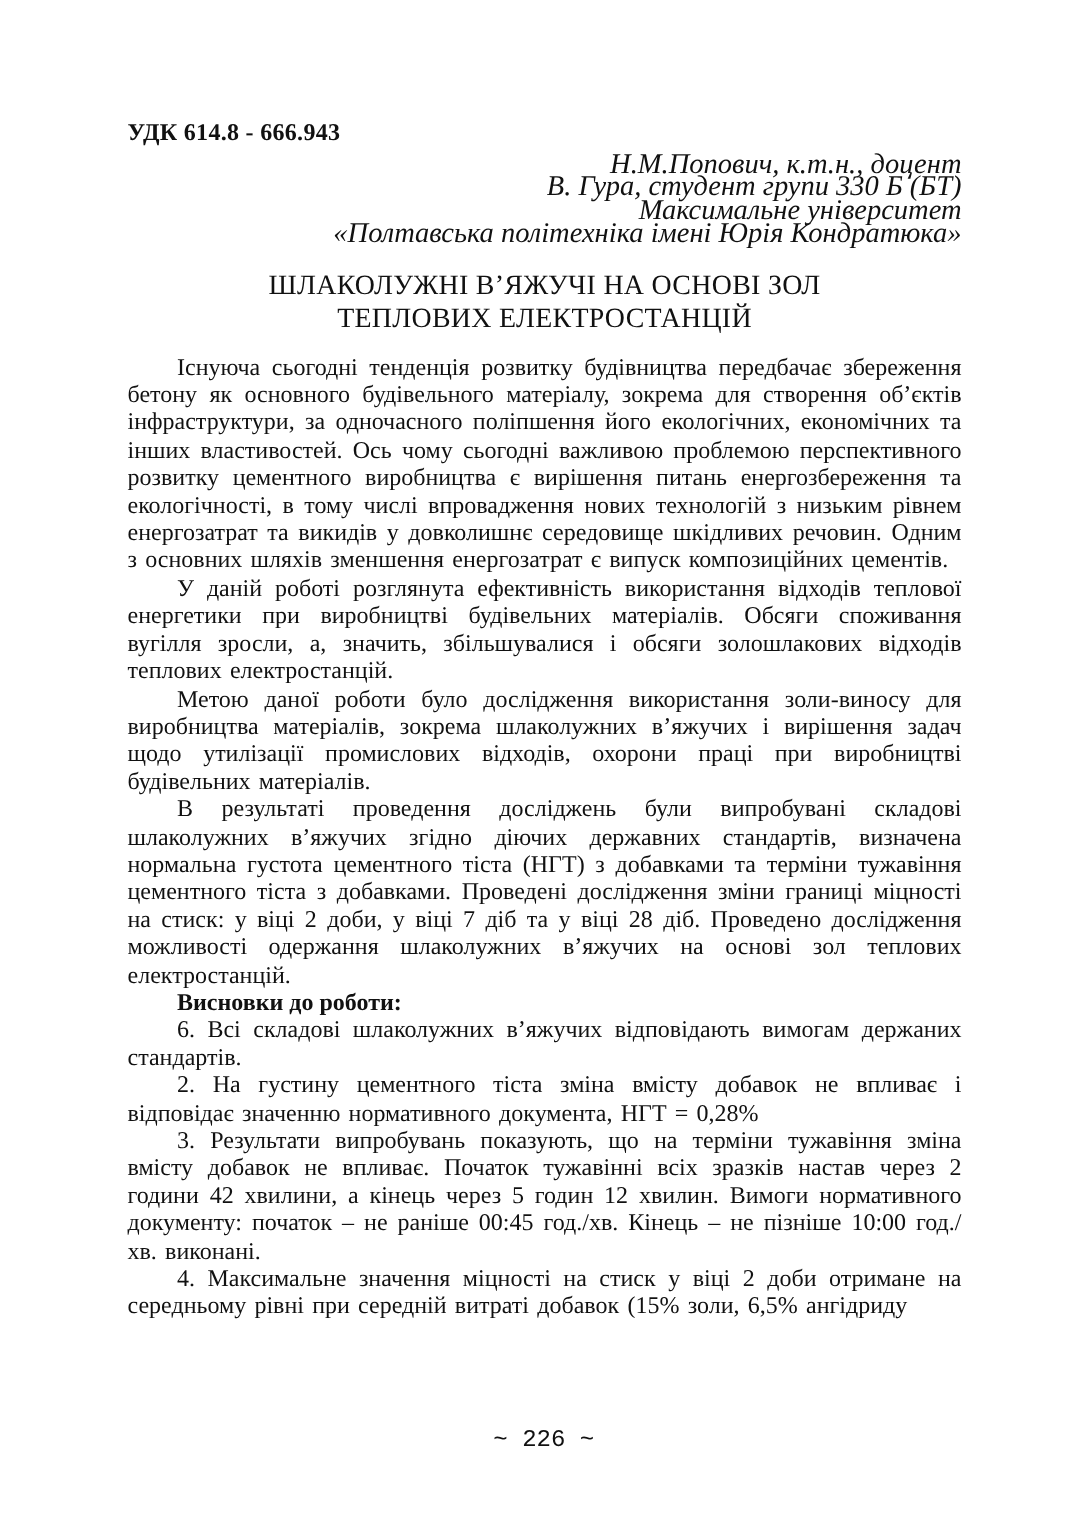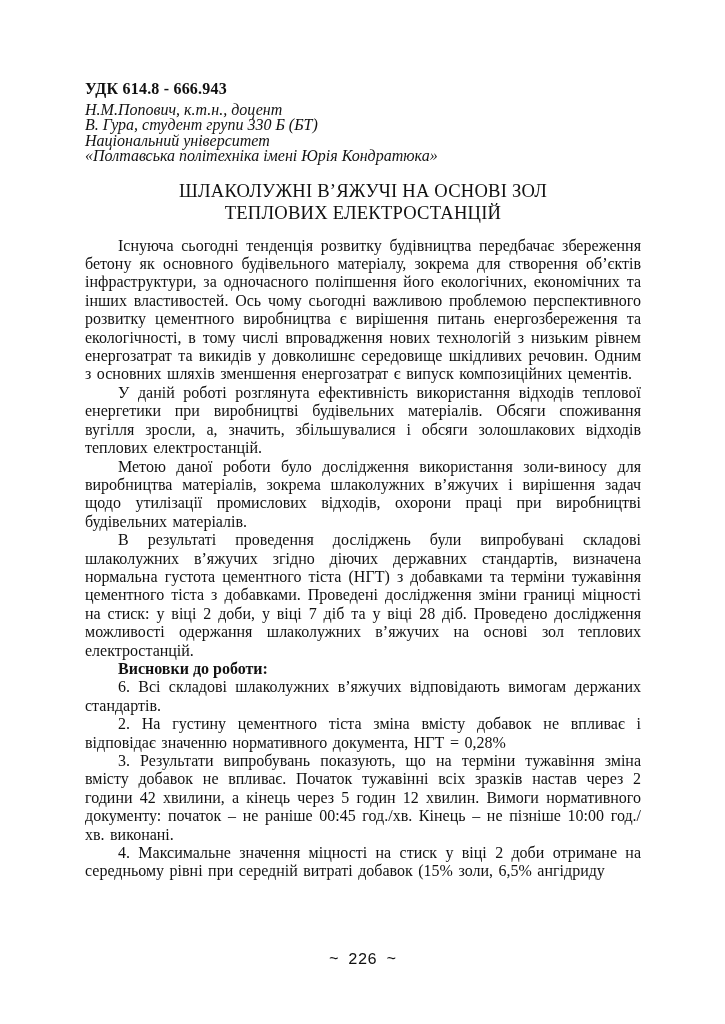--- a/index.html
+++ b/index.html
@@ -25,23 +25,23 @@
   }
   .udk {
     padding-top: 80px;
     font-weight: bold;
     font-size: 16px;
     line-height: 18px;
     letter-spacing: 0.2px;
   }
   .authors {
     margin-top: 4px;
-    text-align: left;
+    text-align: right;
     font-style: italic;
-    font-size: 16px;
+    font-size: 19px;
     line-height: 15.4px;
   }
   .title {
     margin-top: 16px;
     text-align: center;
     font-weight: normal;
     font-size: 18.6px;
     line-height: 22px;
     letter-spacing: 0.2px;
   }
@@ -79,21 +79,21 @@
 <body>
 
 <div class="page">
   <div class="content">
 
     <div class="udk">УДК 614.8 - 666.943</div>
 
     <div class="authors">
       <div>Н.М.Попович, к.т.н., доцент</div>
       <div>В. Гура, студент групи 330 Б (БТ)</div>
-      <div>Національний університет</div>
+      <div>Максимальне університет</div>
       <div>«Полтавська політехніка імені Юрія Кондратюка»</div>
     </div>
 
     <div class="title">
       <div>ШЛАКОЛУЖНІ В’ЯЖУЧІ НА ОСНОВІ ЗОЛ</div>
       <div>ТЕПЛОВИХ ЕЛЕКТРОСТАНЦІЙ</div>
     </div>
 
     <div class="body-text">
       <p class="para">Існуюча сьогодні тенденція розвитку будівництва передбачає збереження бетону як основного будівельного матеріалу, зокрема для створення об’єктів інфраструктури, за одночасного поліпшення його екологічних, економічних та інших властивостей. Ось чому сьогодні важливою проблемою перспективного розвитку цементного виробництва є вирішення питань енергозбереження та екологічності, в тому числі впровадження нових технологій з низьким рівнем енергозатрат та викидів у довколишнє середовище шкідливих речовин. Одним з основних шляхів зменшення енергозатрат є випуск композиційних цементів.</p>

